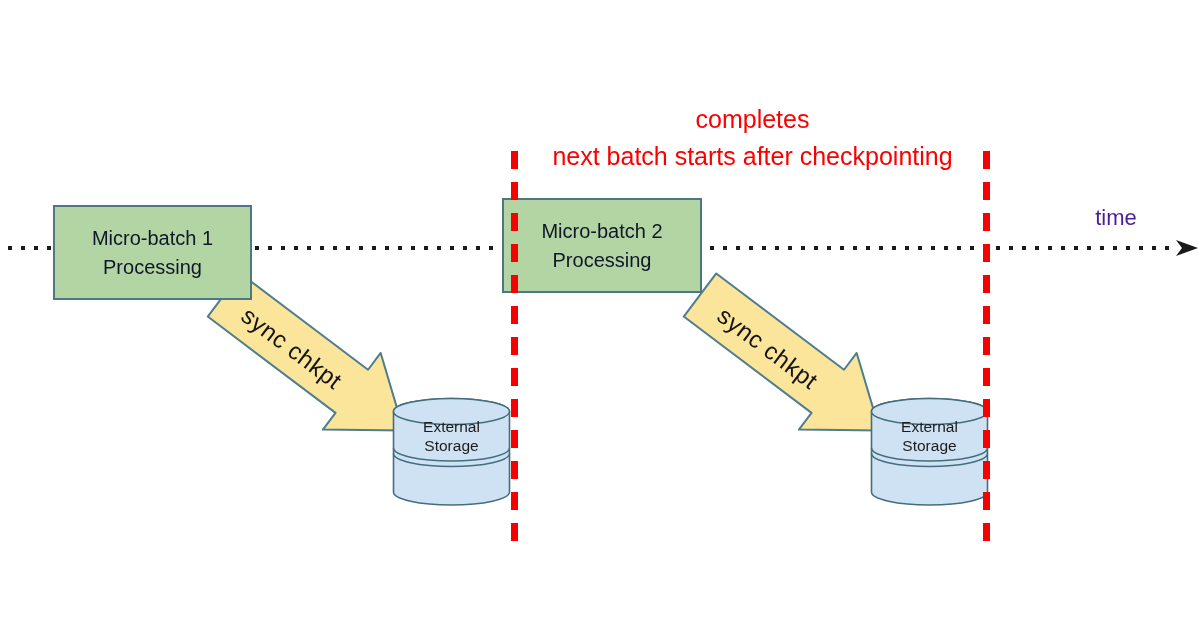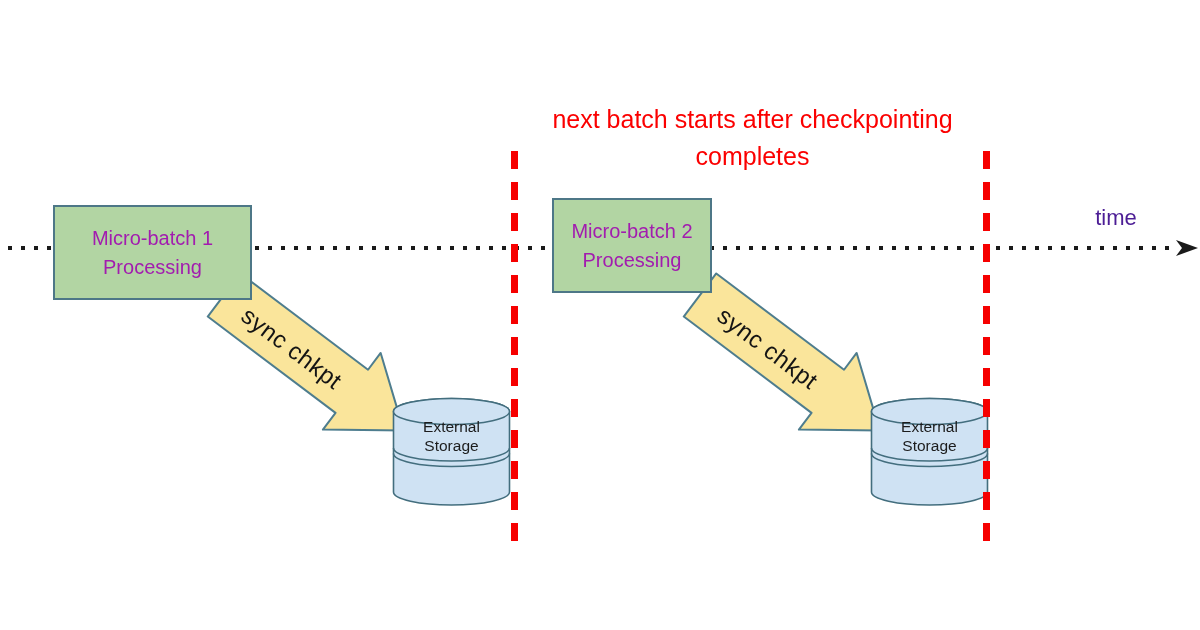--- a/index.html
+++ b/index.html
@@ -27,24 +27,24 @@
     position:absolute;top:151px;width:7px;height:400px;z-index:5;
     background:repeating-linear-gradient(180deg,#f60000 0 18px,transparent 18px 31px);
   }
   .dashed-left{left:511px;}
   .dashed-right{left:983px;}
   
   .proc-box{
     position:absolute;width:199px;height:95px;z-index:3;
     background:#b2d5a3;border:2px solid #4d7787;box-sizing:border-box;
     display:flex;flex-direction:column;align-items:center;justify-content:center;
-    font-size:20px;line-height:29px;text-align:center;color:#a21caf;
+    font-size:20px;line-height:29px;text-align:center;color:#0f172a;
   }
   .proc-box-1{left:53px;top:205px;}
-  .proc-box-2{left:552px;top:198px;width:160px;text-align:right;}
+  .proc-box-2{left:502px;top:198px;width:200px;text-align:right;}
   
   .arrows-layer{position:absolute;left:0;top:0;z-index:2;}
   .arrow-poly{fill:#fae59b;stroke:#4e7d8e;stroke-width:2;stroke-linejoin:round;}
   .arrow-text{font-family:"Liberation Sans",sans-serif;font-size:24px;fill:#141414;letter-spacing:0.5px;}
   
   .cylinder{position:absolute;z-index:4;}
   .cyl-1{left:392px;top:397px;}
   .cyl-2{left:870px;top:397px;}
   .cyl-shape{fill:#cfe2f3;stroke:#436e7e;stroke-width:1.6;}
   .cyl-seam{fill:none;stroke:#436e7e;stroke-width:1.6;}
@@ -55,22 +55,22 @@
 
 <div class="canvas">
 
   <div class="timeline-dots"></div>
   <svg class="timeline-arrowhead" width="24" height="18" viewBox="0 0 24 18">
     <path d="M0,1 L22,9 L0,17 L6,9 Z" fill="#1a1a1a"></path>
   </svg>
   <div class="time-label">time</div>
 
   <div class="annotation">
+    <div>completes</div>
     <div>next batch starts after checkpointing</div>
-    <div>completes</div>
   </div>
 
   <div class="dashed-line dashed-left"></div>
   <div class="dashed-line dashed-right"></div>
 
   <svg class="arrows-layer" width="1200" height="630" viewBox="0 0 1200 630">
     <g transform="translate(224,295) rotate(37)">
       <polygon class="arrow-poly" points="0,-27 160,-27 160,-48 225,0 160,48 160,27 0,27"></polygon>
       <text class="arrow-text" x="86" y="10" text-anchor="middle">sync chkpt</text>
     </g>

